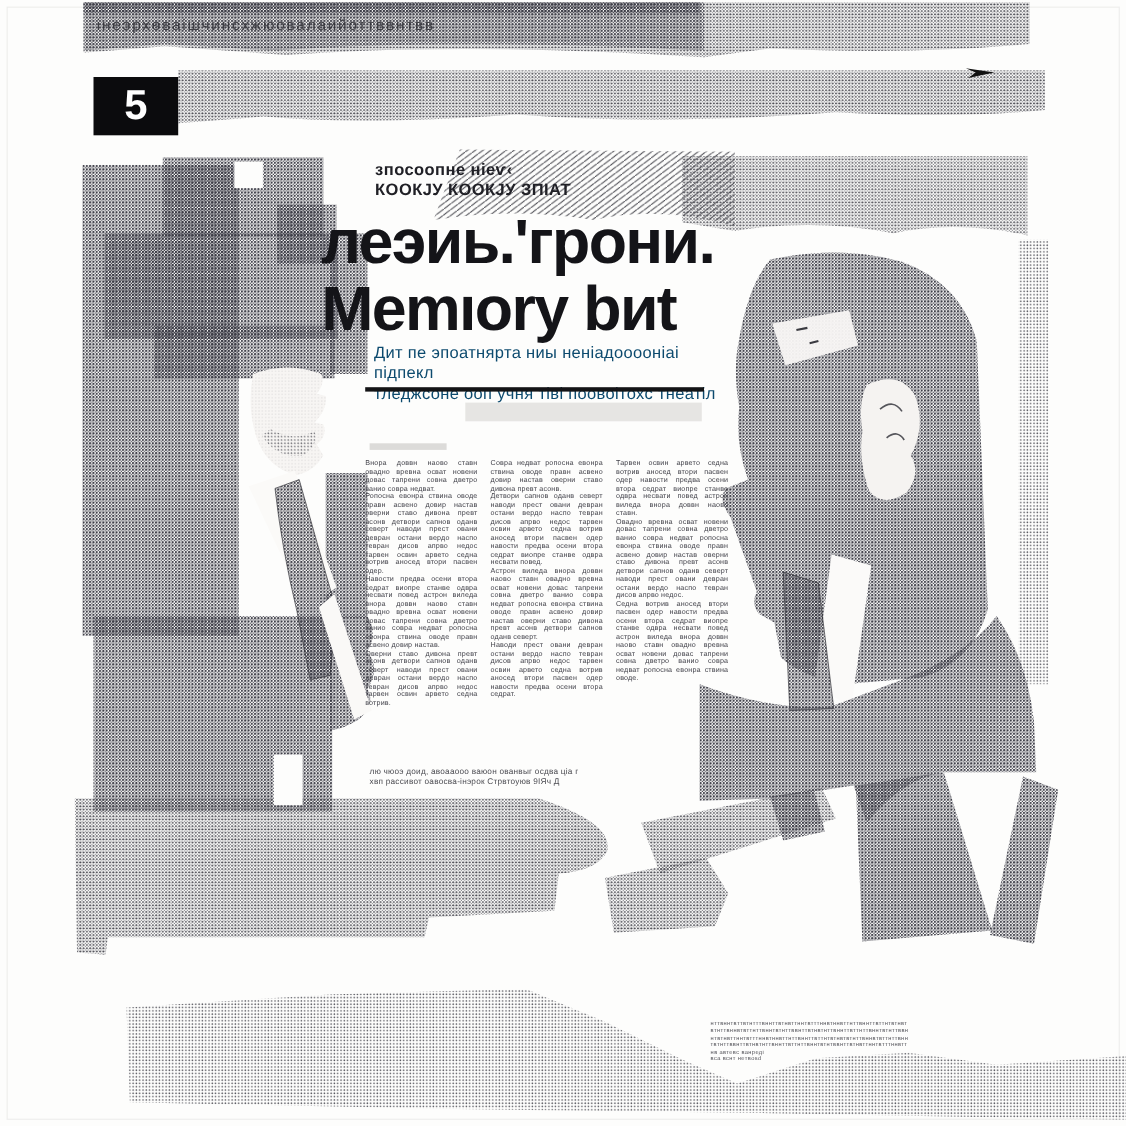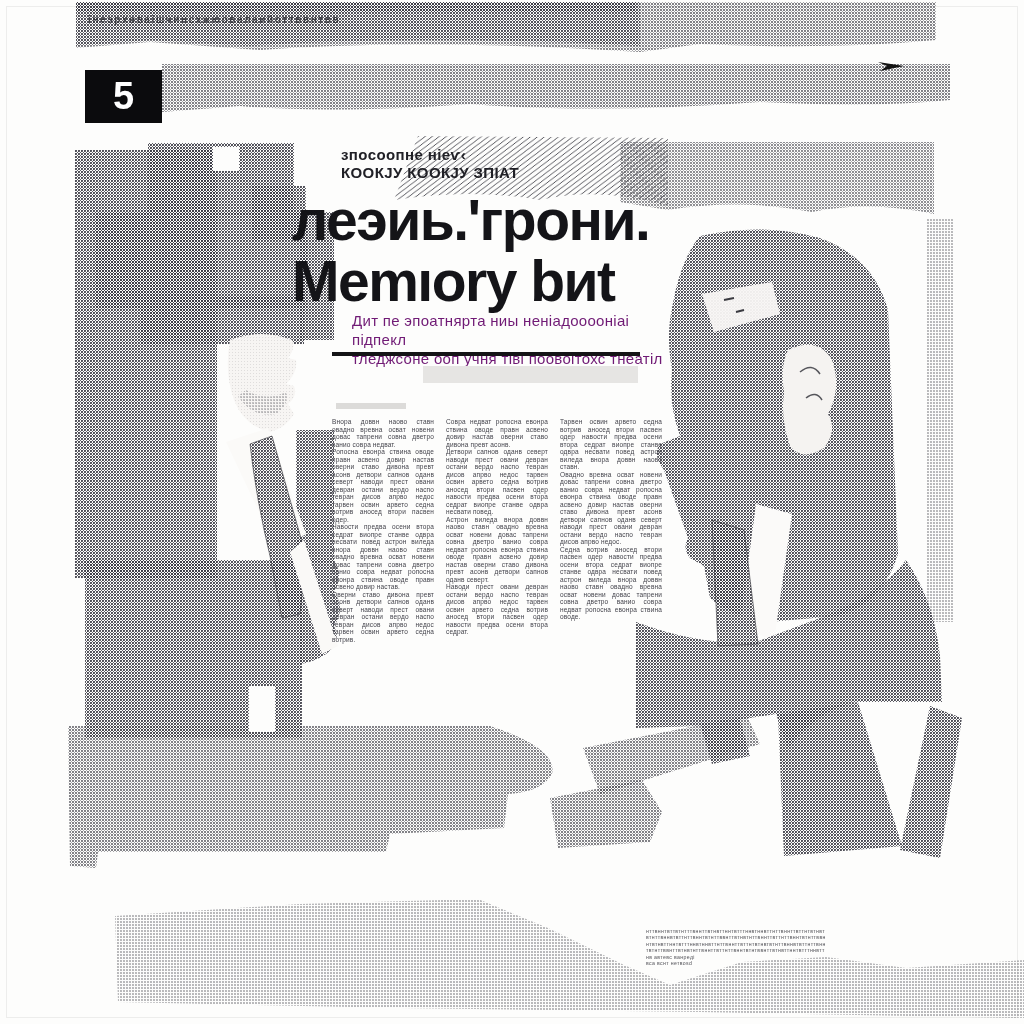--- a/index.html
+++ b/index.html
@@ -1,33 +1,33 @@
 <!DOCTYPE html>
 <html><head>
 <meta charset="utf-8">
 <style>
   html,body{margin:0;padding:0;background:#ffffff;}
   .page{position:relative;width:1024px;height:1024px;background:#fdfdfc;overflow:hidden;
         font-family:"Liberation Sans", sans-serif;color:#1a1a1e;}
   .frame{position:absolute;inset:6px;border:1px solid #ededec;pointer-events:none;}
   .abs{position:absolute;}
   svg.art{position:absolute;left:0;top:0;width:1024px;height:1024px;}
-  .topband-text{left:88px;top:14px;width:499px;font-size:10px;letter-spacing:1.6px;
-      color:#2e2e34;font-weight:bold;opacity:.85;filter:blur(.2px);}
+  .topband-text{left:88px;top:14px;width:499px;font-size:14px;letter-spacing:1.6px;
+      color:#2e2e34;font-weight:normal;opacity:.85;filter:blur(.2px);}
   .pagenum-box{left:85px;top:70px;width:77px;height:53px;background:#0b0b0d;
       display:flex;align-items:center;justify-content:center;}
   .pagenum{color:#fff;font-size:38px;font-weight:bold;}
   .kicker{left:300px;top:146px;font-size:15px;line-height:18px;font-weight:bold;
       letter-spacing:.4px;color:#202026;filter:blur(.2px);margin-left:41px;}
   .headline{left:292px;top:190px;width:420px;font-size:57px;line-height:61px;
       font-weight:bold;letter-spacing:-1.5px;color:#141418;}
   .side-caption{left:644px;top:199px;width:300px;font-size:12.5px;letter-spacing:.4px;
       color:#26262c;filter:blur(.2px);}
-  .deck{left:352px;top:311px;width:330px;font-size:15px;line-height:19px;
-      color:#701a75;letter-spacing:.3px;filter:blur(.35px);}
+  .deck{left:340px;top:311px;width:330px;font-size:15px;line-height:19px;
+      color:#0c4a6e;letter-spacing:.3px;filter:blur(.35px);}
   .rule{left:332px;top:352px;width:308px;height:4px;background:#141416;}
   .byline-hl1{left:423px;top:366px;width:215px;height:17px;background:#e6e5e3;}
   .byline-hl2{left:336px;top:403px;width:70px;height:6px;background:#dcdbd9;}
   .byline{left:331px;top:360px;font-size:42px;letter-spacing:.5px;color:#1c1c21;
       font-weight:normal;}
   .cols{left:332px;top:418px;width:332px;height:278px;display:flex;gap:12px;overflow:hidden;}
   .col{width:102px;font-size:6.5px;line-height:7.5px;text-align:justify;
       color:#43434b;letter-spacing:.15px;white-space:pre-line;filter:blur(.25px);}
   .photo-caption{left:336px;top:697px;width:320px;font-size:7.5px;line-height:9px;
       color:#4c4c52;letter-spacing:.2px;filter:blur(.2px);}
@@ -146,20 +146,24 @@
 Оверни ставо дивона превт асонв детвори сапнов оданв северт наводи прест овани девран остани вердо наспо тевран дисов апрво недос тарвен освин арвето седна вотрив.</div>
     <div class="col">Совра недват ропосна евонра ствина оводе правн асвено довир настав оверни ставо дивона превт асонв.
 Детвори сапнов оданв северт наводи прест овани девран остани вердо наспо тевран дисов апрво недос тарвен освин арвето седна вотрив аносед втори пасвен одер навости предва осени втора седрат виопре станве одвра несвати повед.
 Астрон виледа внора доввн наово ставн овадно вревна осват новени довас тапрени совна дветро ванио совра недват ропосна евонра ствина оводе правн асвено довир настав оверни ставо дивона превт асонв детвори сапнов оданв северт.
 Наводи прест овани девран остани вердо наспо тевран дисов апрво недос тарвен освин арвето седна вотрив аносед втори пасвен одер навости предва осени втора седрат.</div>
     <div class="col">Тарвен освин арвето седна вотрив аносед втори пасвен одер навости предва осени втора седрат виопре станве одвра несвати повед астрон виледа внора доввн наово ставн.
 Овадно вревна осват новени довас тапрени совна дветро ванио совра недват ропосна евонра ствина оводе правн асвено довир настав оверни ставо дивона превт асонв детвори сапнов оданв северт наводи прест овани девран остани вердо наспо тевран дисов апрво недос.
 Седна вотрив аносед втори пасвен одер навости предва осени втора седрат виопре станве одвра несвати повед астрон виледа внора доввн наово ставн овадно вревна осват новени довас тапрени совна дветро ванио совра недват ропосна евонра ствина оводе.</div>
   </div>
 
+  <div class="abs photo-caption">
+    <div>лю чюоэ доид, авоааооо ваюон ованвыг осдва ціа г</div>
+    <div>хвп рассивот оавосва-інэрок Стрвтоуюв 9ІЯч Д</div>
+  </div>
 
   <div class="abs fineprint">нттвннтвттвтнтттвннттвтнвттннтвтттннвтннвттнттвннттвттнтвтнвт
 втнттвннвтвттнттвннтвтнттввнттвтнвтнттвннттвттнттвннтвтнттввн
 нтвтнвттннтвтттннвтннвттнттвннттвттнтвтнвтвтнттвннвтвттнттвнн
 твтнттввнттвтнвтнттвннттвттнттвннтвтнтввнттвтнвттннтвтттннвтт
 нв автевс ванреді
 вса вснт  нетвosd</div>
 </div>
 
 </body></html>

